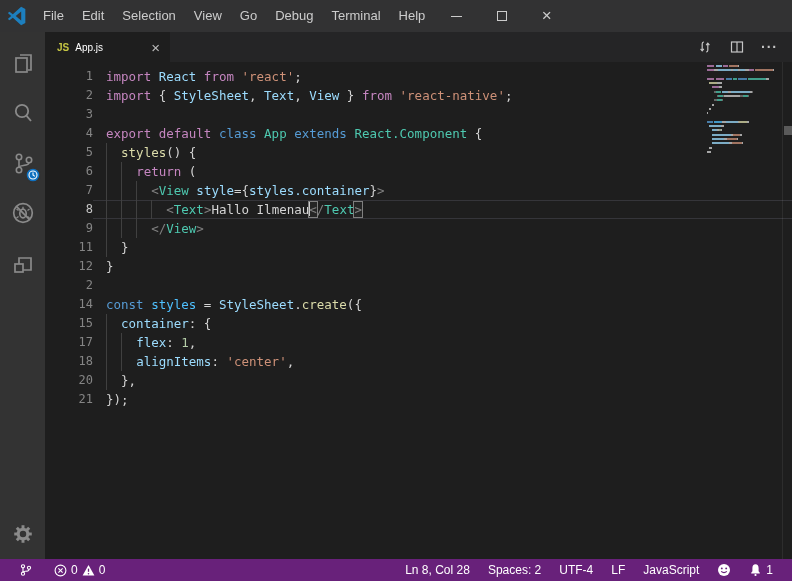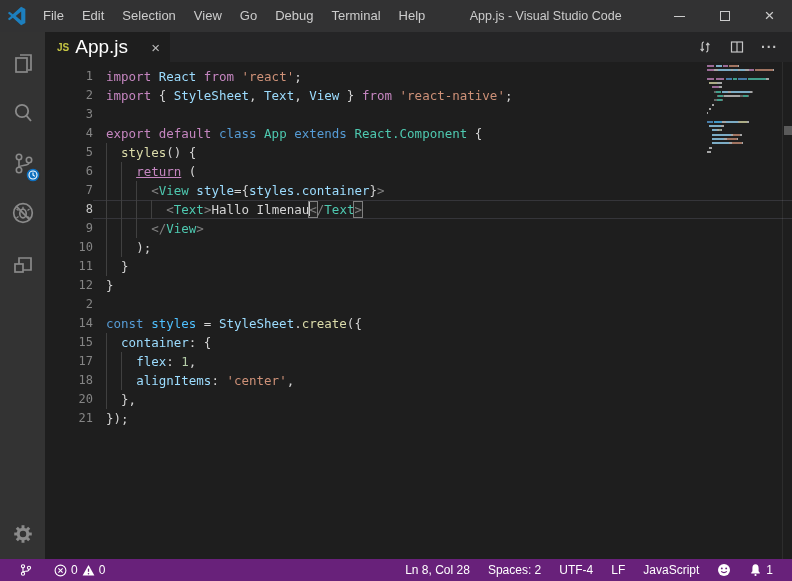--- a/index.html
+++ b/index.html
@@ -24,21 +24,21 @@
   .act-item svg { display:block; }
   .act-badge { position:absolute; right:4px; bottom:5px; }
   .act-spacer { flex:1; }
 
   .editor-col { flex:1; display:flex; flex-direction:column; min-width:0; }
 
   
   .tabbar { height:30px; background:#252526; display:flex; align-items:stretch; }
   .tab { width:125px; background:#1e1e1e; display:flex; align-items:center; padding:0 8px 0 12px; }
   .js-icon { color:#c5c543; font-weight:bold; font-size:10px; margin-right:6px; font-family:"Liberation Sans",sans-serif; }
-  .tab-label { color:#ffffff; font-size:19px; flex:1; }
+  .tab-label { color:#ffffff; font-size:10px; flex:1; }
   .tab-close { color:#bbbbbb; font-size:15px; line-height:15px; padding:0 2px; }
   .tab-actions { flex:1; display:flex; justify-content:flex-end; align-items:center; gap:16px; padding-right:14px; }
   .tab-actions > span { display:flex; align-items:center; }
   .ellipsis { color:#c5c5c5; font-size:14px; font-weight:bold; letter-spacing:1px; }
 
   
   .editor { flex:1; position:relative; background:#1e1e1e; overflow:hidden; }
   .lines { padding-top:5px; font-family:"DejaVu Sans Mono",monospace; font-size:12.5px; }
   .line { display:flex; height:19px; line-height:19px; }
   .lnum { width:48px; text-align:right; color:#858585; flex:none; font-size:12px; }
@@ -78,21 +78,20 @@
     <div class="menubar">
         <span class="menu-item">File</span>
         <span class="menu-item">Edit</span>
         <span class="menu-item">Selection</span>
         <span class="menu-item">View</span>
         <span class="menu-item">Go</span>
         <span class="menu-item">Debug</span>
         <span class="menu-item">Terminal</span>
         <span class="menu-item">Help</span>
       </div>
-    <div class="titletext">App.js - Visual Studio Code</div>
     <div class="wincontrols">
       <div class="wc">
           <span class="min-glyph"></span>
         </div>
       <div class="wc">
           <span class="max-glyph"></span>
         </div>
       <div class="wc">×</div>
     </div>
   </div>
@@ -204,37 +203,33 @@
             <div class="line">
               <div class="lnum">4</div>
               <div class="lcode"><span class="tok" style="color: rgb(197, 134, 192);">export</span><span class="tok" style="color: rgb(212, 212, 212);"> </span><span class="tok" style="color: rgb(197, 134, 192);">default</span><span class="tok" style="color: rgb(212, 212, 212);"> </span><span class="tok" style="color: rgb(86, 156, 214);">class</span><span class="tok" style="color: rgb(212, 212, 212);"> </span><span class="tok" style="color: rgb(78, 201, 176);">App</span><span class="tok" style="color: rgb(212, 212, 212);"> </span><span class="tok" style="color: rgb(86, 156, 214);">extends</span><span class="tok" style="color: rgb(212, 212, 212);"> </span><span class="tok" style="color: rgb(78, 201, 176);">React.Component</span><span class="tok" style="color: rgb(212, 212, 212);"> {</span></div>
             </div>
             <div class="line">
               <div class="lnum">5</div>
               <div class="lcode"><span class="ig">  </span><span class="tok" style="color: rgb(220, 220, 170);">styles</span><span class="tok" style="color: rgb(212, 212, 212);">() {</span></div>
             </div>
             <div class="line">
               <div class="lnum">6</div>
-              <div class="lcode"><span class="ig">  </span><span class="ig">  </span><span class="tok" style="color: rgb(197, 134, 192); text-decoration: underline;">return</span><span class="tok" style="color: rgb(212, 212, 212);"> (</span></div>
+              <div class="lcode"><span class="ig">  </span><span class="ig">  </span><span class="tok" style="color: rgb(197, 134, 192);">return</span><span class="tok" style="color: rgb(212, 212, 212);"> (</span></div>
             </div>
             <div class="line">
               <div class="lnum">7</div>
               <div class="lcode"><span class="ig">  </span><span class="ig">  </span><span class="ig">  </span><span class="tok" style="color: rgb(128, 128, 128);">&lt;</span><span class="tok" style="color: rgb(78, 201, 176);">View</span><span class="tok" style="color: rgb(212, 212, 212);"> </span><span class="tok" style="color: rgb(156, 220, 254);">style</span><span class="tok" style="color: rgb(212, 212, 212);">=</span><span class="tok" style="color: rgb(212, 212, 212);">{</span><span class="tok" style="color: rgb(156, 220, 254);">styles.container</span><span class="tok" style="color: rgb(212, 212, 212);">}</span><span class="tok" style="color: rgb(128, 128, 128);">&gt;</span></div>
             </div>
             <div class="line current">
               <div class="lnum">8</div>
               <div class="lcode"><span class="ig">  </span><span class="ig">  </span><span class="ig">  </span><span class="ig">  </span><span class="tok" style="color: rgb(128, 128, 128);">&lt;</span><span class="tok" style="color: rgb(78, 201, 176);">Text</span><span class="tok" style="color: rgb(128, 128, 128);">&gt;</span><span class="tok" style="color: rgb(212, 212, 212);">Hallo Ilmenau</span><span class="caret"></span><span class="tok bracket-box" style="color: rgb(128, 128, 128);">&lt;</span><span class="tok" style="color: rgb(128, 128, 128);">/</span><span class="tok" style="color: rgb(78, 201, 176);">Text</span><span class="tok bracket-box" style="color: rgb(128, 128, 128);">&gt;</span></div>
             </div>
             <div class="line">
               <div class="lnum">9</div>
               <div class="lcode"><span class="ig">  </span><span class="ig">  </span><span class="ig">  </span><span class="tok" style="color: rgb(128, 128, 128);">&lt;/</span><span class="tok" style="color: rgb(78, 201, 176);">View</span><span class="tok" style="color: rgb(128, 128, 128);">&gt;</span></div>
-            </div>
-            <div class="line">
-              <div class="lnum">10</div>
-              <div class="lcode"><span class="ig">  </span><span class="ig">  </span><span class="tok" style="color: rgb(212, 212, 212);">);</span></div>
             </div>
             <div class="line">
               <div class="lnum">11</div>
               <div class="lcode"><span class="ig">  </span><span class="tok" style="color: rgb(212, 212, 212);">}</span></div>
             </div>
             <div class="line">
               <div class="lnum">12</div>
               <div class="lcode"><span class="tok" style="color: rgb(212, 212, 212);">}</span></div>
             </div>
             <div class="line">

